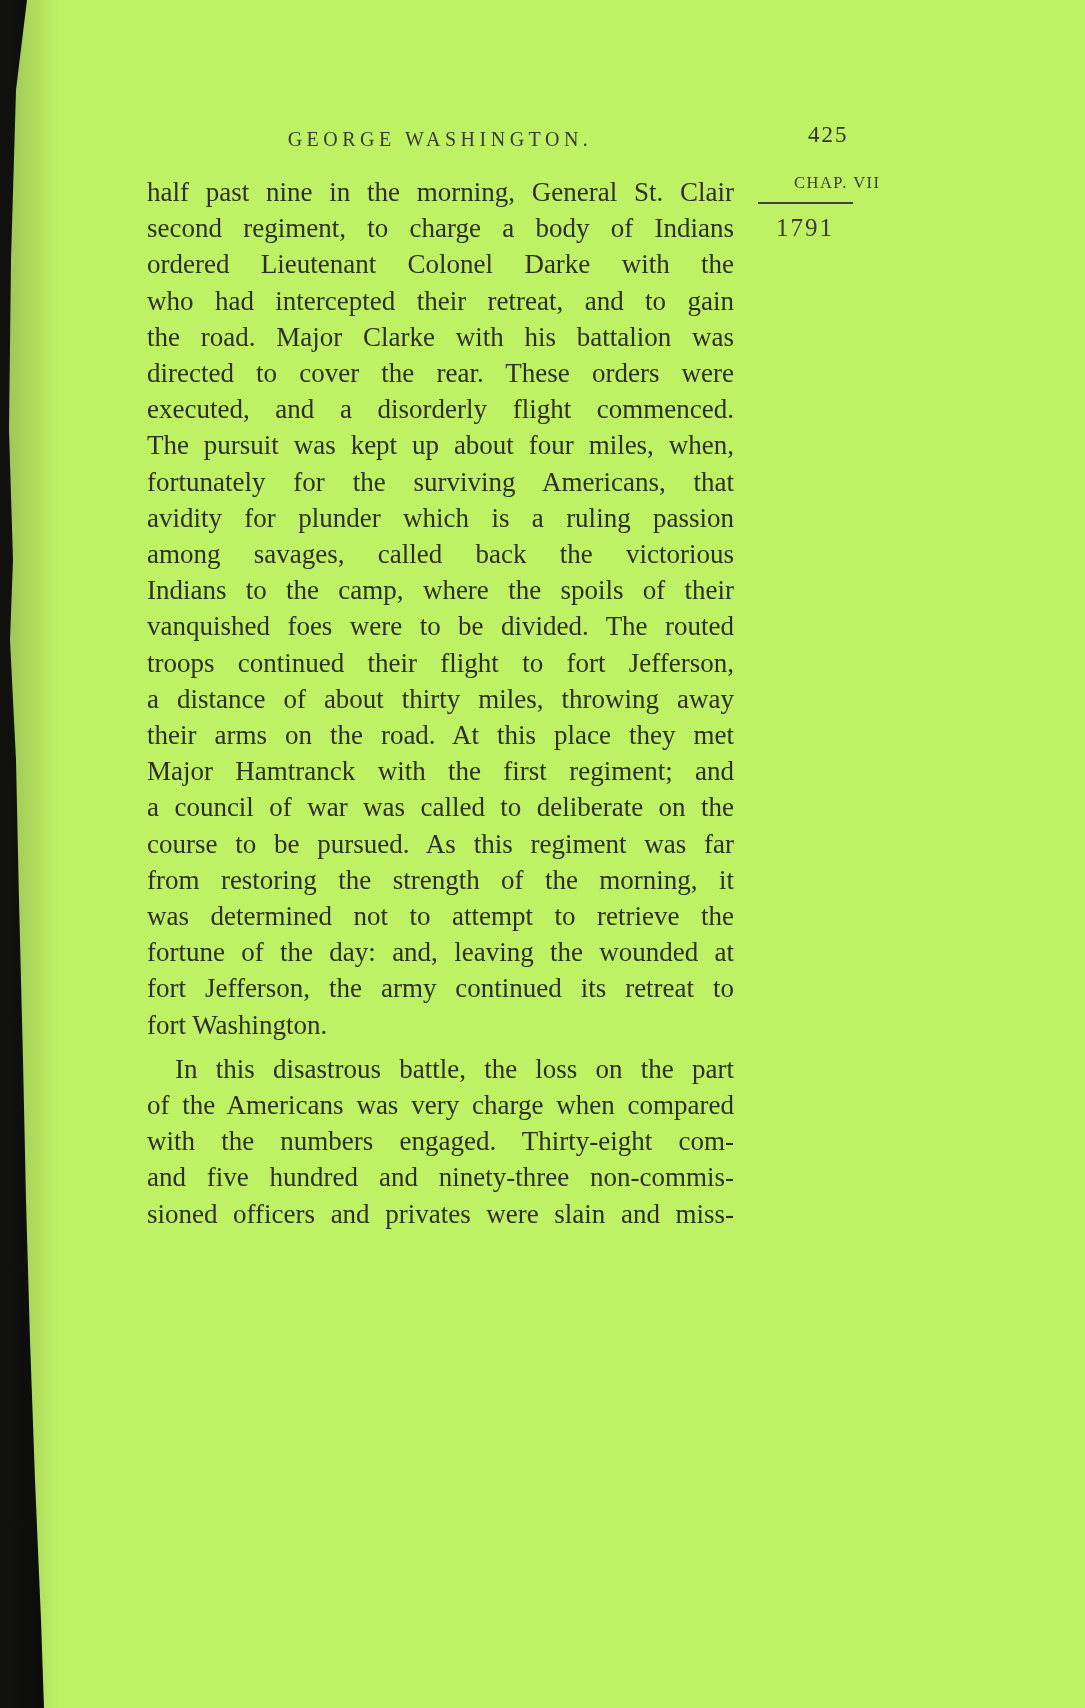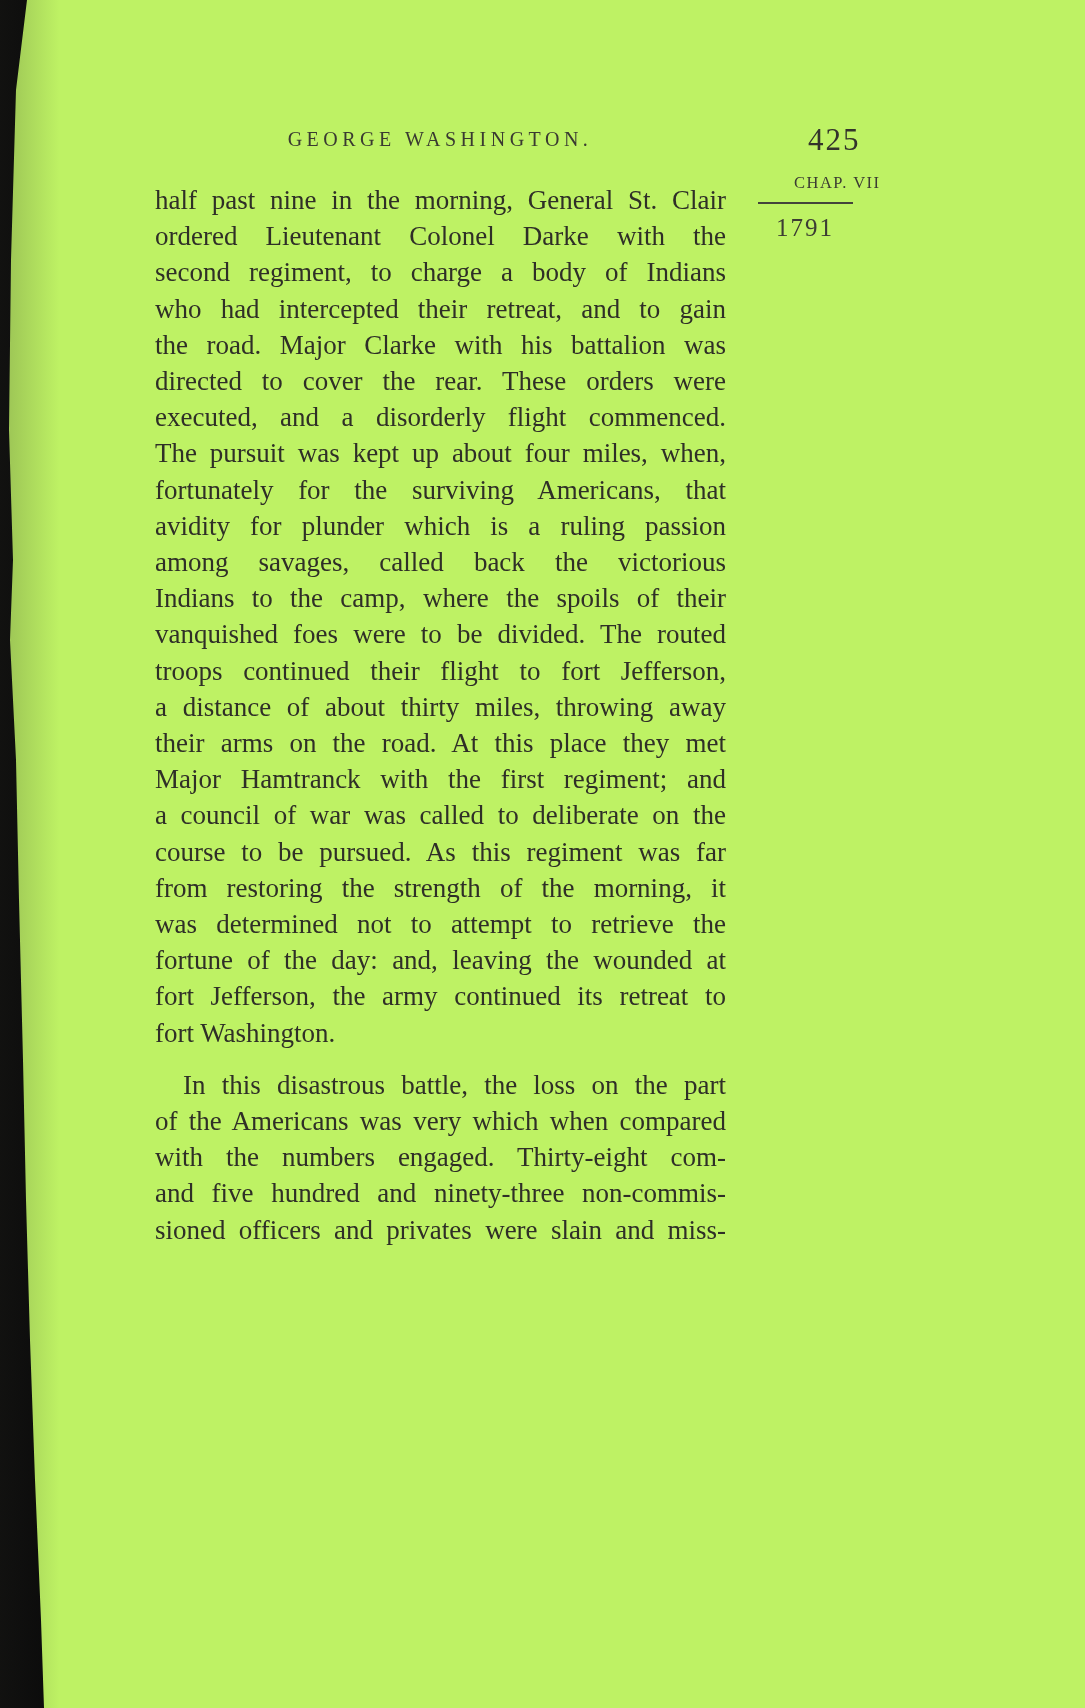--- a/index.html
+++ b/index.html
@@ -43,21 +43,21 @@
     width: 602px;
     text-align: center;
     font-size: 20px;
     letter-spacing: 4.5px;
     color: #3a3a31;
   }
   .page-num {
     position: absolute;
     left: 808px;
     top: 122px;
-    font-size: 31px;
+    font-size: 23px;
     letter-spacing: 2px;
     color: #33332b;
     text-align: center;
   }
   .margin-notes {
     position: absolute;
     left: 757px;
     top: 173px;
     width: 96px;
     text-align: center;
@@ -82,21 +82,21 @@
   }
   .body-text {
     position: absolute;
     left: 139px;
     top: 166px;
     width: 603px;
     font-size: 27px;
     line-height: 36.2px;
     color: #2f2f27;
   }
-  .para { margin: 16px; }
+  .para { margin: 8px; }
   .para + .para { margin-top: 7px; }
   .line {
     text-align: justify;
     text-align-last: justify;
     white-space: normal;
   }
   .line.no-just {
     text-align-last: left;
   }
   .line.indent {
@@ -119,22 +119,22 @@
 
   <div class="margin-notes">
     <div class="chap">CHAP. VII</div>
     <div class="margin-rule"></div>
     <div class="year">1791</div>
   </div>
 
   <div class="body-text" id="body-text">
       <div class="para">
         <div class="line">half past nine in the morning, General St. Clair</div>
+        <div class="line">second regiment, to charge a body of Indians</div>
         <div class="line">ordered Lieutenant Colonel Darke with the</div>
-        <div class="line">second regiment, to charge a body of Indians</div>
         <div class="line">who had intercepted their retreat, and to gain</div>
         <div class="line">the road.  Major Clarke with his battalion was</div>
         <div class="line">directed to cover the rear.  These orders were</div>
         <div class="line">executed, and a disorderly flight commenced.</div>
         <div class="line">The pursuit was kept up about four miles, when,</div>
         <div class="line">fortunately for the surviving Americans, that</div>
         <div class="line">avidity for plunder which is a ruling passion</div>
         <div class="line">among savages, called back the victorious</div>
         <div class="line">Indians to the camp, where the spoils of their</div>
         <div class="line">vanquished foes were to be divided.  The routed</div>
@@ -145,20 +145,20 @@
         <div class="line">a council of war was called to deliberate on the</div>
         <div class="line">course to be pursued.  As this regiment was far</div>
         <div class="line">from restoring the strength of the morning, it</div>
         <div class="line">was determined not to attempt to retrieve the</div>
         <div class="line">fortune of the day: and, leaving the wounded at</div>
         <div class="line">fort Jefferson, the army continued its retreat to</div>
         <div class="line no-just">fort Washington.</div>
       </div>
       <div class="para">
         <div class="line indent">In this disastrous battle, the loss on the part</div>
-        <div class="line">of the Americans was very which when compared</div>
+        <div class="line">of the Americans was very charge when compared</div>
         <div class="line">with the numbers engaged.  Thirty-eight com-</div>
         <div class="line">and five hundred and ninety-three non-commis-</div>
         <div class="line">sioned officers and privates were slain and miss-</div>
       </div>
     </div>
 
 </div>
 
 </body></html>

